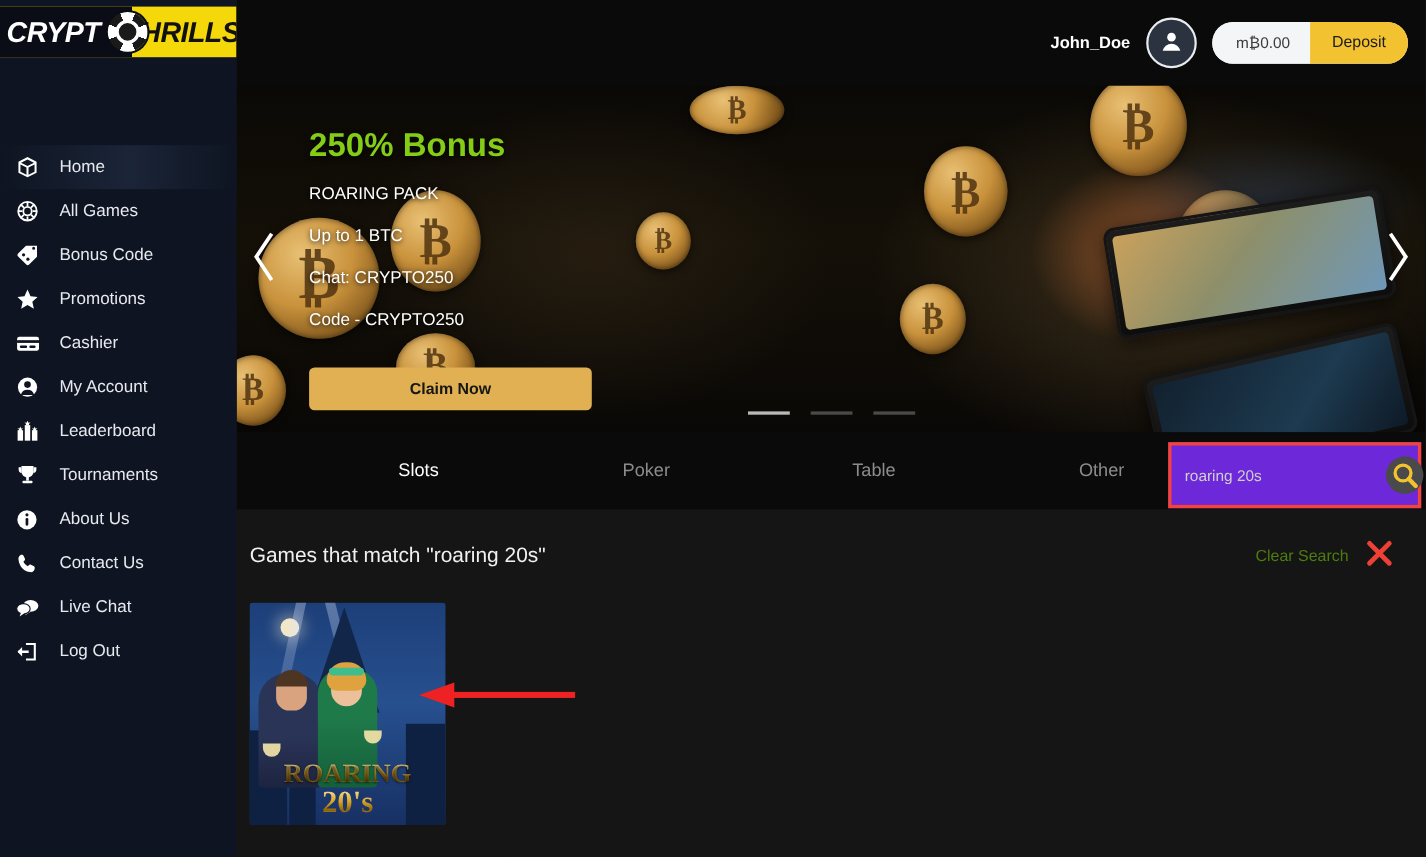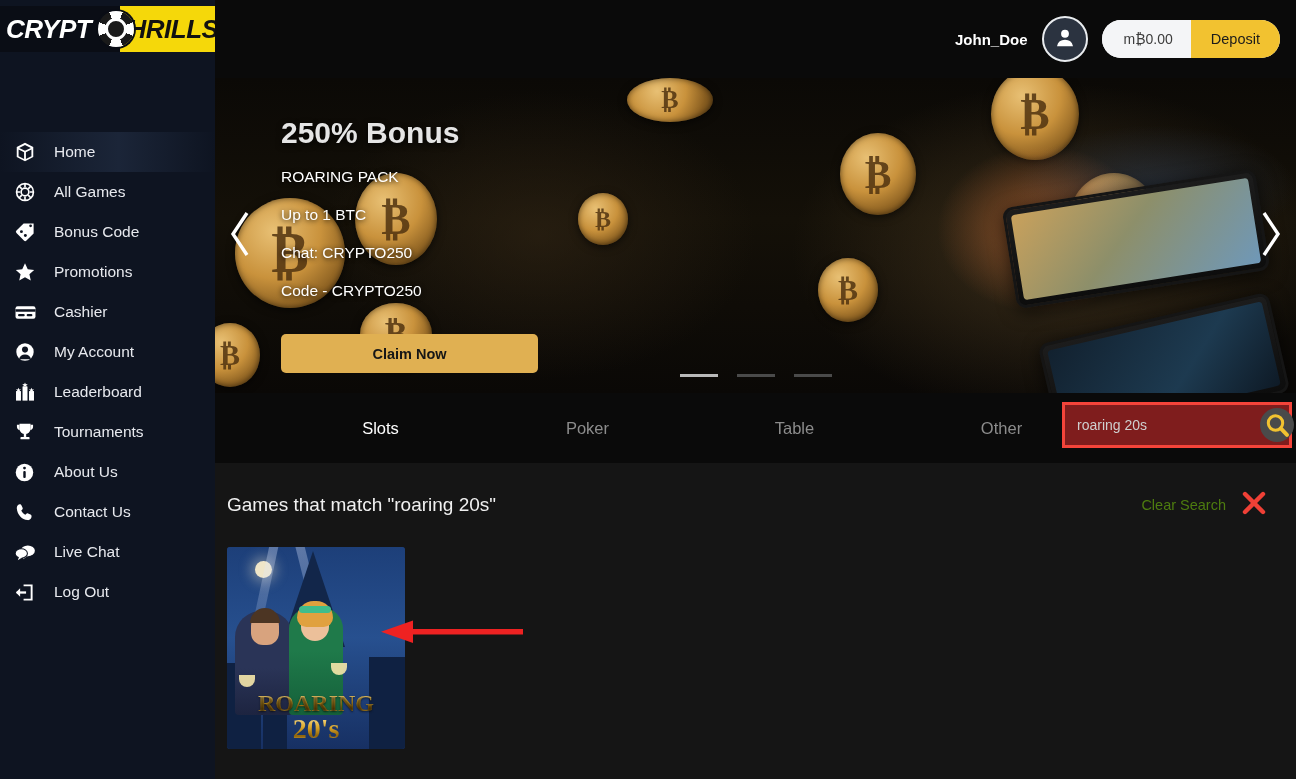--- a/index.html
+++ b/index.html
@@ -246,21 +246,21 @@
     inset: 5px;
     border-radius: 4px;
   }
   .banner-text {
     position: absolute;
     left: 66px;
     top: 38px;
     z-index: 3;
   }
   .banner-title {
-    color: #e5e5e5;
+    color: #84cc16;
     font-size: 30px;
     font-weight: bold;
     margin: 0 0 18px 0;
     text-shadow: 0 2px 6px rgba(0,0,0,.85);
   }
   .banner-line {
     color: #ffffff;
     font-size: 15.5px;
     margin-bottom: 20px;
     text-shadow: 0 1px 5px rgba(0,0,0,.9);
@@ -326,24 +326,24 @@
     font-size: 16.5px;
     color: #8c8c8c;
     cursor: pointer;
   }
   .tab.active { color: #ffffff; }
   .searchbox {
     position: absolute;
     right: 4px;
     top: 9px;
     width: 230px;
-    height: 46px;
+    height: 60px;
     box-sizing: border-box;
     border: 3px solid #f4443a;
-    background: #7f1d1d;
+    background: #6d28d9;
     display: flex;
     align-items: center;
   }
   .searchbox input {
     flex: 1;
     border: none;
     outline: none;
     background: transparent;
     color: #cfcfcf;
     font-size: 14px;

